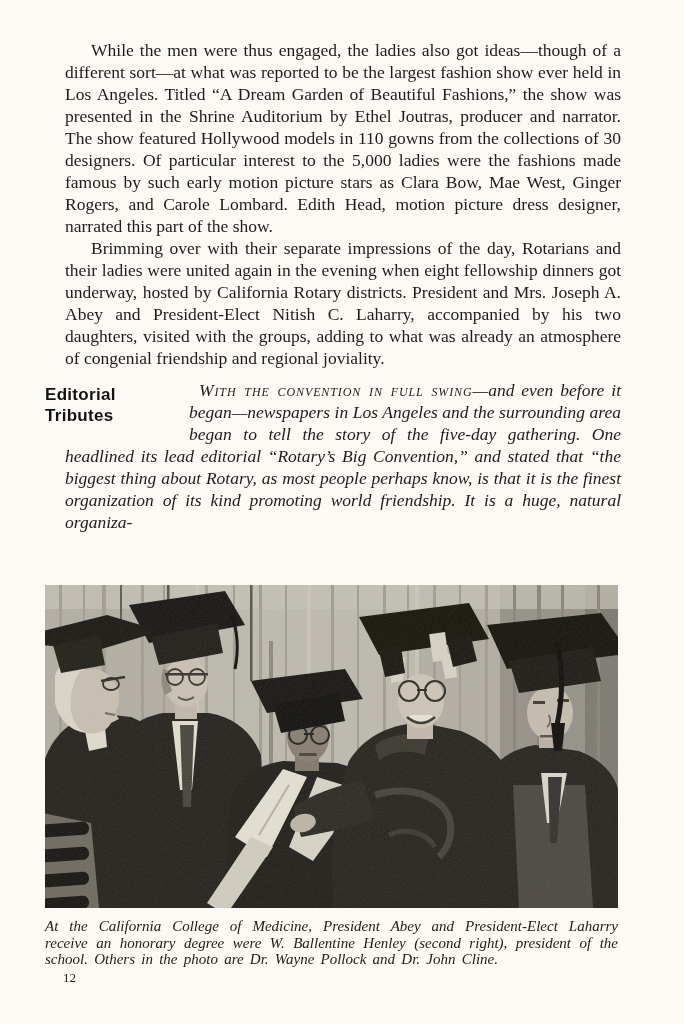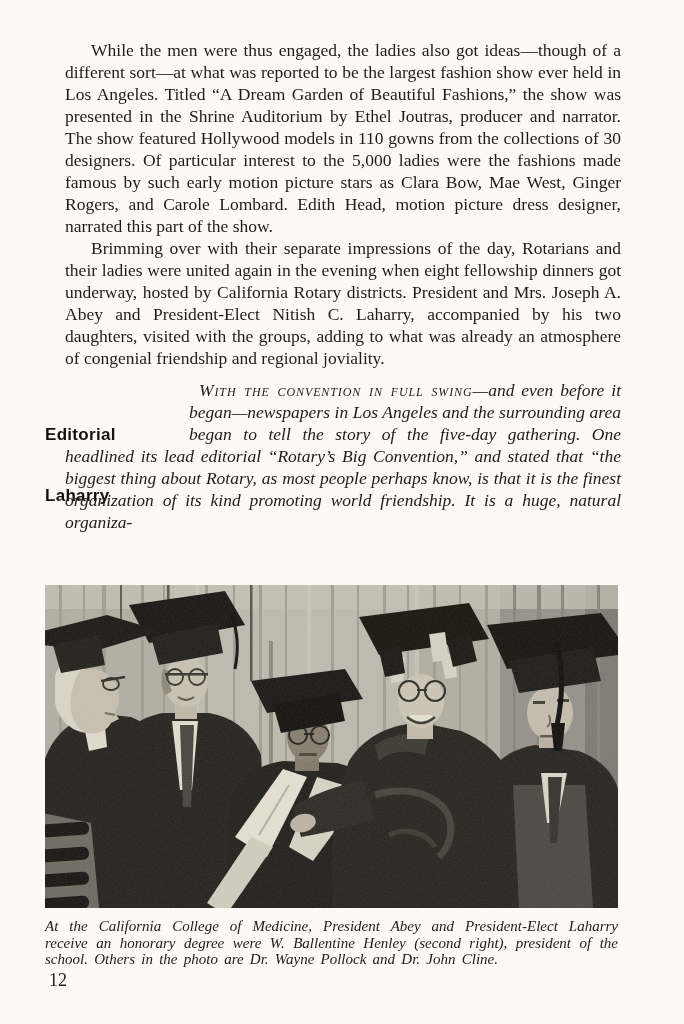--- a/index.html
+++ b/index.html
@@ -35,21 +35,21 @@
     margin-left: -20px;
     padding-top: 5px;
     box-sizing: border-box;
     font-family: "Liberation Sans", sans-serif;
     font-weight: 700;
     font-size: 17px;
     line-height: 21px;
     letter-spacing: 0.3px;
     color: #131210;
   }
-  .side-head span { display: block; margin-top: 40px; }
+  .side-head span { display: block; }
   .ed-par { text-indent: 10px; font-style: italic; }
   .sc { font-variant: small-caps; letter-spacing: 0.9px; }
   figure.photo-block {
     position: absolute;
     left: 45px;
     top: 585px;
     width: 573px;
     margin: 0;
   }
   .photo-frame { display:block; width: 573px; height: 323px; }
@@ -57,39 +57,39 @@
     margin-top: 10px;
     font-style: italic;
     font-size: 15px;
     line-height: 16.5px;
     text-align: justify;
     word-spacing: 2.5px;
     color: #232019;
   }
   .page-num {
     position: absolute;
-    left: 49px;
+    left: 63px;
     top: 970px;
-    font-size: 18px;
+    font-size: 13px;
     color: #24221e;
   }
 </style>
 </head>
 <body>
 
 <div class="page">
 
   <div class="text-block">
     <p class="body-par">While the men were thus engaged, the ladies also got ideas—though of a different sort—at what was reported to be the largest fashion show ever held in Los Angeles. Titled “A Dream Garden of Beautiful Fashions,” the show was presented in the Shrine Auditorium by Ethel Joutras, producer and narrator. The show featured Hollywood models in 110 gowns from the collections of 30 designers. Of particular interest to the 5,000 ladies were the fashions made famous by such early motion picture stars as Clara Bow, Mae West, Ginger Rogers, and Carole Lombard. Edith Head, motion picture dress designer, narrated this part of the show.</p>
     <p class="body-par">Brimming over with their separate impressions of the day, Rotarians and their ladies were united again in the evening when eight fellowship dinners got underway, hosted by California Rotary districts. President and Mrs. Joseph A. Abey and President-Elect Nitish C. Laharry, accompanied by his two daughters, visited with the groups, adding to what was already an atmosphere of congenial friendship and regional joviality.</p>
 
     <div class="editorial">
       <div class="side-head">
         <span>Editorial</span>
-        <span>Laharry</span>
+        <span>Tributes</span>
       </div>
       <p class="body-par ed-par"><span class="sc">With the convention in full swing</span><span>—and even before it began—newspapers in Los Angeles and the surrounding area began to tell the story of the five-day gathering. One headlined its lead editorial “Rotary’s Big Convention,” and stated that “the biggest thing about Rotary, as most people perhaps know, is that it is the finest organization of its kind promoting world friendship. It is a huge, natural organiza-</span></p>
     </div>
   </div>
 
   <figure class="photo-block">
     <svg class="photo-frame" viewBox="0 0 573 323" preserveAspectRatio="none" xmlns="http://www.w3.org/2000/svg" aria-hidden="true">
       <defs>
         <filter id="grain" x="0%" y="0%" width="100%" height="100%">
           <feTurbulence type="fractalNoise" baseFrequency="0.9" numOctaves="2" stitchTiles="stitch"></feTurbulence>

